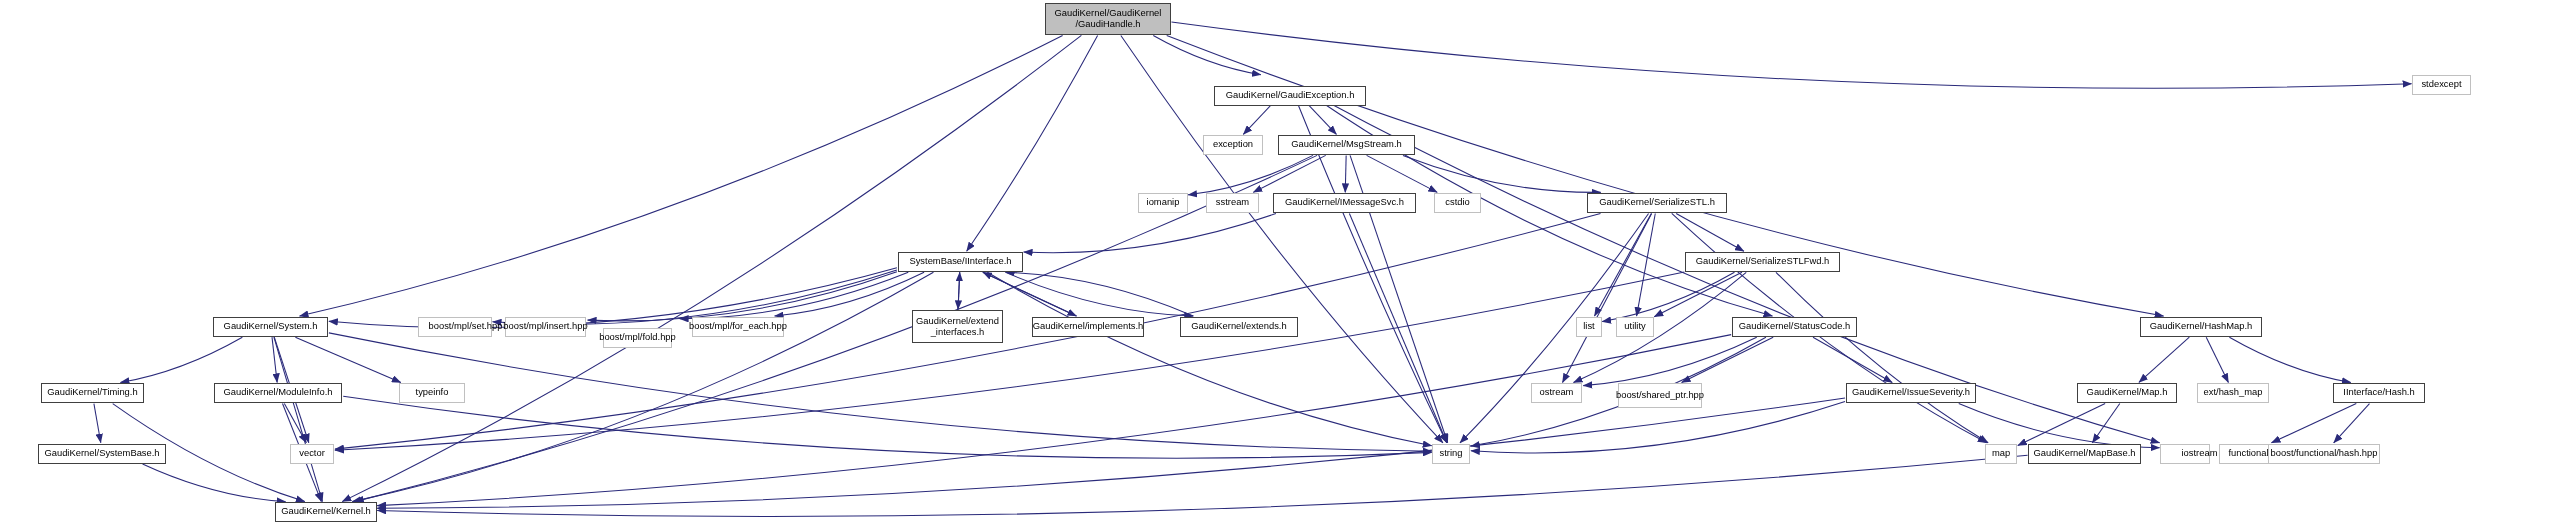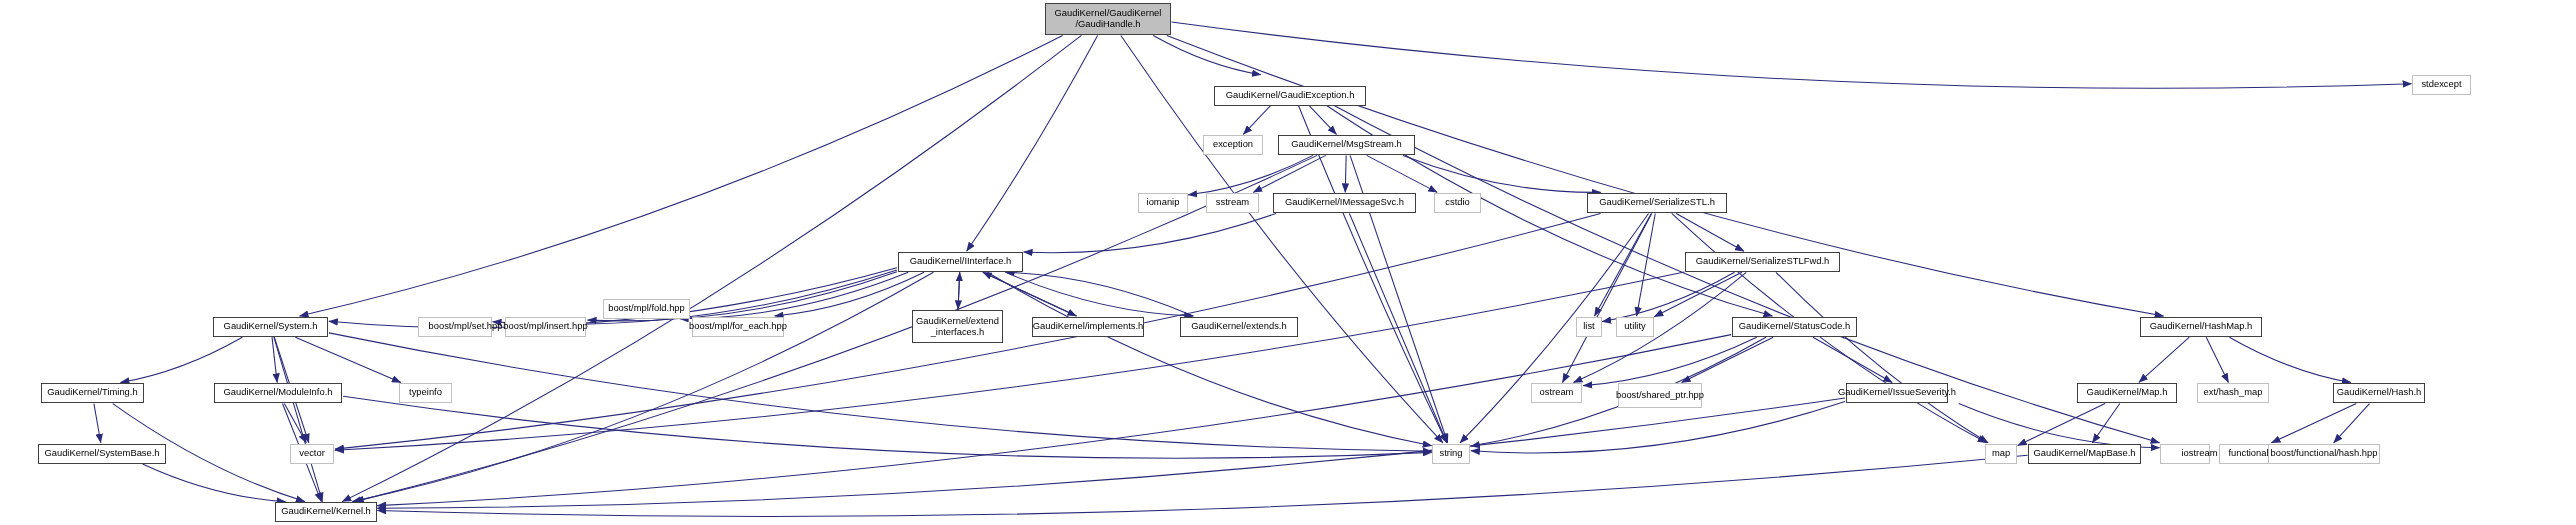--- a/index.html
+++ b/index.html
@@ -139,44 +139,44 @@
 /GaudiHandle.h</div>
       <div class="node " style="left: 2412px; top: 75px; width: 59px; height: 19.6px;">stdexcept</div>
       <div class="node strong" style="left: 1214px; top: 86px; width: 152px; height: 19.6px;">GaudiKernel/GaudiException.h</div>
       <div class="node " style="left: 1203px; top: 135px; width: 60px; height: 19.6px;">exception</div>
       <div class="node strong" style="left: 1278px; top: 135px; width: 137px; height: 19.6px;">GaudiKernel/MsgStream.h</div>
       <div class="node " style="left: 1138px; top: 193px; width: 50px; height: 19.6px;">iomanip</div>
       <div class="node " style="left: 1206px; top: 193px; width: 53px; height: 19.6px;">sstream</div>
       <div class="node strong" style="left: 1273px; top: 193px; width: 143px; height: 19.6px;">GaudiKernel/IMessageSvc.h</div>
       <div class="node " style="left: 1434px; top: 193px; width: 47px; height: 19.6px;">cstdio</div>
       <div class="node strong" style="left: 1587px; top: 193px; width: 140px; height: 19.6px;">GaudiKernel/SerializeSTL.h</div>
-      <div class="node strong" style="left: 898px; top: 252px; width: 125px; height: 19.6px;">GaudiKernel/IInterface.h</div>
+      <div class="node strong" style="left: 898px; top: 252px; width: 125px; height: 19.6px;">SystemBase/IInterface.h</div>
       <div class="node strong" style="left: 1685px; top: 252px; width: 155px; height: 19.6px;">GaudiKernel/SerializeSTLFwd.h</div>
       <div class="node strong" style="left: 213px; top: 317px; width: 115px; height: 19.6px;">GaudiKernel/System.h</div>
       <div class="node " style="left: 418px; top: 317px; width: 74px; height: 19.6px; padding-left: 24px;">boost/mpl/set.hpp</div>
       <div class="node " style="left: 505px; top: 317px; width: 81px; height: 19.6px;">boost/mpl/insert.hpp</div>
-      <div class="node " style="left: 603px; top: 299px; width: 87px; height: 19.6px;">boost/mpl/fold.hpp</div>
+      <div class="node " style="left: 603px; top: 328px; width: 69px; height: 19.6px;">boost/mpl/fold.hpp</div>
       <div class="node " style="left: 692px; top: 317px; width: 92px; height: 19.6px;">boost/mpl/for_each.hpp</div>
       <div class="node strong" style="left: 912px; top: 310px; width: 91px; height: 33px;">GaudiKernel/extend
 _interfaces.h</div>
       <div class="node strong" style="left: 1032px; top: 317px; width: 112px; height: 19.6px;">GaudiKernel/implements.h</div>
       <div class="node strong" style="left: 1180px; top: 317px; width: 118px; height: 19.6px;">GaudiKernel/extends.h</div>
       <div class="node " style="left: 1576px; top: 317px; width: 26px; height: 19.6px;">list</div>
       <div class="node " style="left: 1616px; top: 317px; width: 38px; height: 19.6px;">utility</div>
       <div class="node strong" style="left: 1732px; top: 317px; width: 125px; height: 19.6px;">GaudiKernel/StatusCode.h</div>
       <div class="node strong" style="left: 2140px; top: 317px; width: 122px; height: 19.6px;">GaudiKernel/HashMap.h</div>
       <div class="node strong" style="left: 41px; top: 383px; width: 103px; height: 19.6px;">GaudiKernel/Timing.h</div>
       <div class="node strong" style="left: 214px; top: 383px; width: 128px; height: 19.6px;">GaudiKernel/ModuleInfo.h</div>
-      <div class="node " style="left: 399px; top: 383px; width: 53px; height: 19.6px;">typeinfo</div>
+      <div class="node " style="left: 399px; top: 383px; width: 66px; height: 19.6px;">typeinfo</div>
       <div class="node " style="left: 1531px; top: 383px; width: 51px; height: 19.6px;">ostream</div>
       <div class="node " style="left: 1618px; top: 383px; width: 84px; height: 25px;">boost/shared_ptr.hpp</div>
-      <div class="node strong" style="left: 1846px; top: 383px; width: 102px; height: 19.6px;">GaudiKernel/IssueSeverity.h</div>
+      <div class="node strong" style="left: 1846px; top: 383px; width: 130px; height: 19.6px;">GaudiKernel/IssueSeverity.h</div>
       <div class="node strong" style="left: 2077px; top: 383px; width: 100px; height: 19.6px;">GaudiKernel/Map.h</div>
       <div class="node " style="left: 2197px; top: 383px; width: 72px; height: 19.6px;">ext/hash_map</div>
-      <div class="node strong" style="left: 2333px; top: 383px; width: 92px; height: 19.6px;">GaudiKernel/Hash.h</div>
+      <div class="node strong" style="left: 2333px; top: 383px; width: 92px; height: 19.6px;">IInterface/Hash.h</div>
       <div class="node strong" style="left: 38px; top: 444px; width: 128px; height: 19.6px;">GaudiKernel/SystemBase.h</div>
       <div class="node " style="left: 290px; top: 444px; width: 44px; height: 19.6px;">vector</div>
       <div class="node " style="left: 1432px; top: 444px; width: 38px; height: 19.6px;">string</div>
       <div class="node " style="left: 1985px; top: 444px; width: 32px; height: 19.6px;">map</div>
       <div class="node strong" style="left: 2028px; top: 444px; width: 113px; height: 19.6px;">GaudiKernel/MapBase.h</div>
       <div class="node " style="left: 2160px; top: 444px; width: 50px; height: 19.6px; padding-left: 32px;">iostream</div>
       <div class="node " style="left: 2219px; top: 444px; width: 59px; height: 19.6px;">functional</div>
       <div class="node " style="left: 2268px; top: 444px; width: 112px; height: 19.6px;">boost/functional/hash.hpp</div>
       <div class="node strong" style="left: 275px; top: 502px; width: 102px; height: 19.6px;">GaudiKernel/Kernel.h</div>
     </div>

